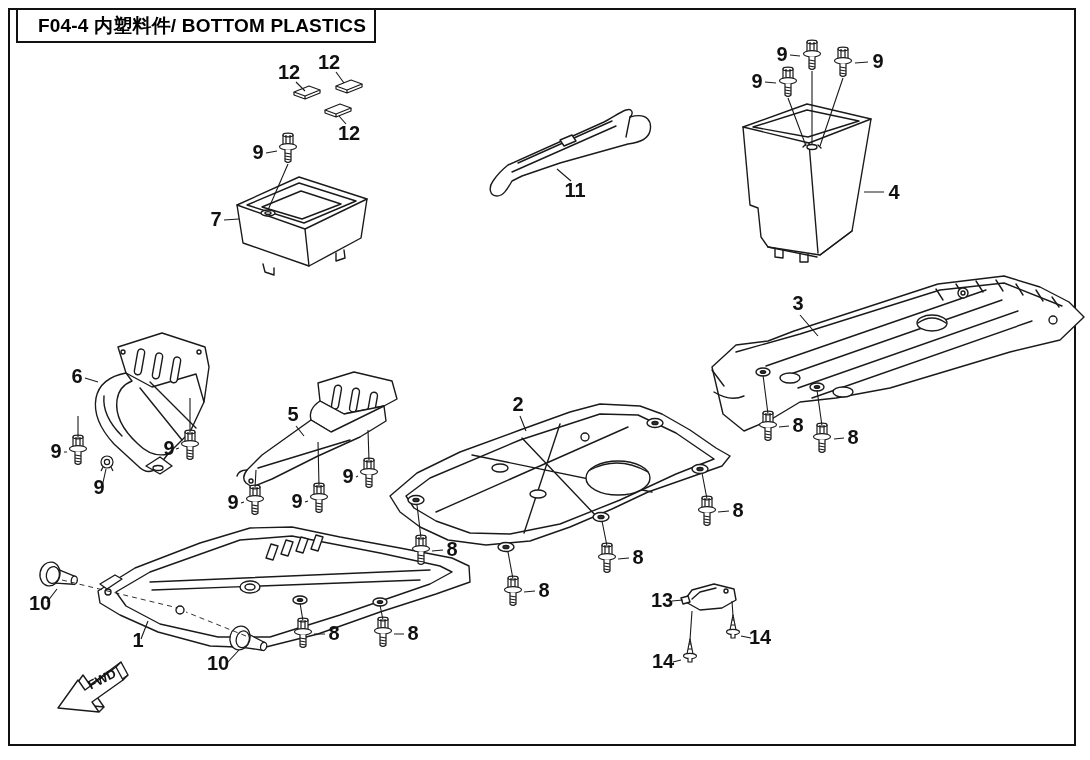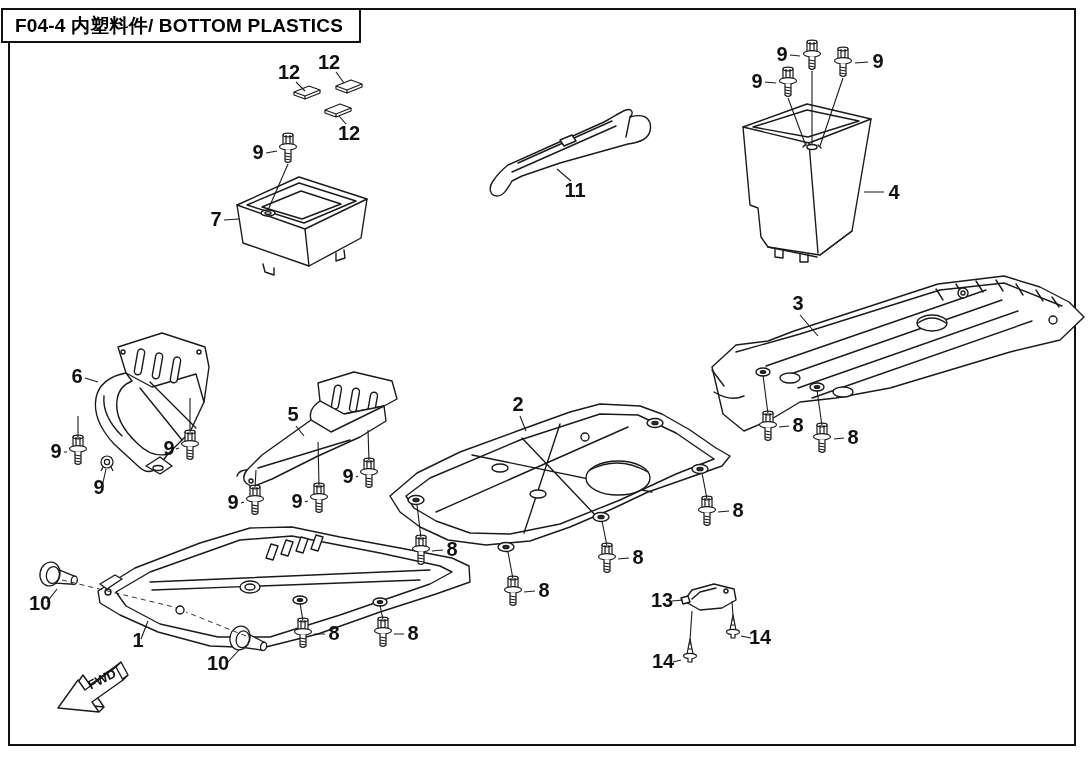--- a/index.html
+++ b/index.html
@@ -1,22 +1,22 @@
 <!DOCTYPE html>
 <html><head>
 <meta charset="utf-8">
 <style>
   html,body{margin:0;padding:0;background:#ffffff;width:1090px;height:760px;
     font-family:"Liberation Sans","DejaVu Sans",sans-serif;}
   .canvas{position:relative;width:1090px;height:760px;background:#fff;overflow:hidden;}
   .frame{position:absolute;left:8px;top:8px;width:1068px;height:738px;
     border:2px solid #111;box-sizing:border-box;}
-  .titlebox{position:absolute;left:1px;top:8px;width:360px;height:35px;
+  .titlebox{position:absolute;left:16px;top:8px;width:360px;height:35px;
     border:2px solid #111;box-sizing:border-box;background:#fff;
-    display:flex;align-items:center;padding-left:12px;z-index:5;}
+    display:flex;align-items:center;padding-left:12px;z-index:5;justify-content:center;}
   .titlebox span{font-size:19px;font-weight:bold;color:#000;letter-spacing:.2px;white-space:nowrap;}
   svg{position:absolute;left:0;top:0;z-index:2;}
   svg text{font-family:"Liberation Sans","DejaVu Sans",sans-serif;}
 </style>
 </head>
 <body>
 
 <div class="canvas">
   <div class="frame"></div>
   <div class="titlebox">

